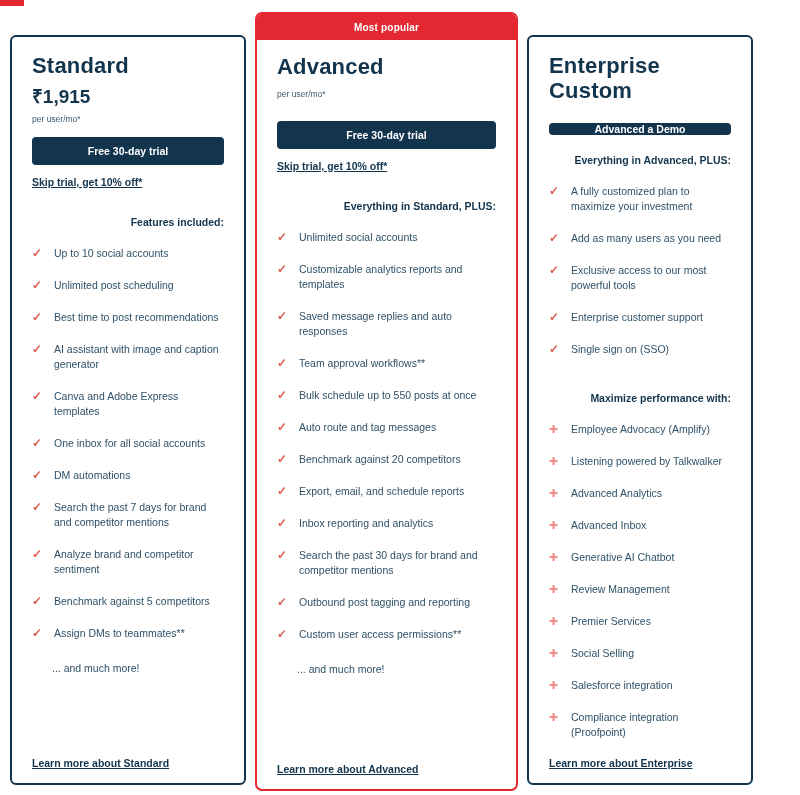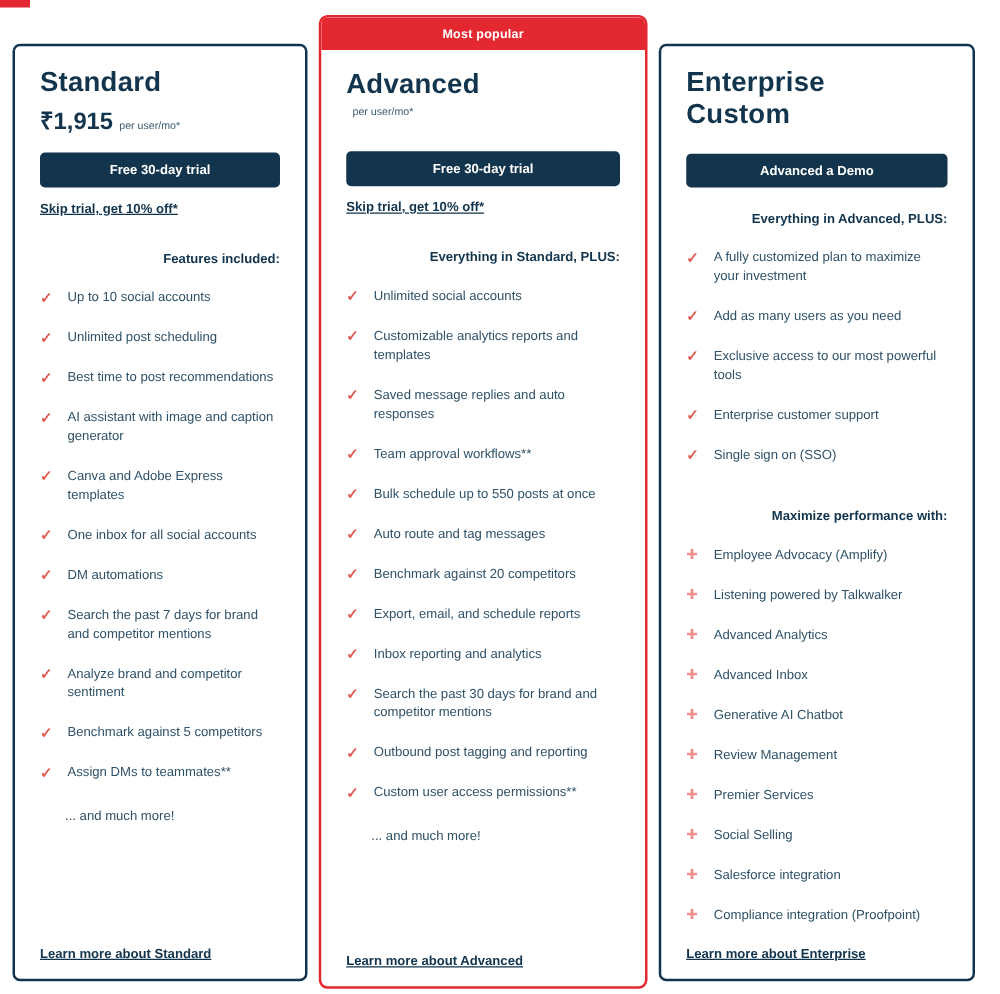--- a/index.html
+++ b/index.html
@@ -64,20 +64,21 @@
     line-height: 1.12;
     letter-spacing: .2px;
     color: #12344d;
   }
   .price-row {
     display: flex;
     align-items: baseline;
     gap: 5px;
     margin-top: 4px;
     min-height: 24px;
+    flex-direction: column;
   }
   .price { font-size: 19px; font-weight: bold; color: #12344d; }
   .suffix { font-size: 8.5px; color: #3c5a6e; }
   .cta {
     display: block;
     width: 100%;
     height: 28px;
     background: #12344d;
     color: #ffffff;
     font-family: "Liberation Sans", sans-serif;
@@ -288,21 +289,21 @@
             <span class="check-icon">✓</span>
             <span>Custom user access permissions**</span>
           </li>
         </ul>
       <p class="more">... and much more!</p>
       <div class="spacer"></div>
       <a class="learn">Learn more about Advanced</a>
     </div>
   </div>
 
-  <section class="card" style="width:253px;">
+  <section class="card" style="width:226px;">
     <h2 class="plan-title">
       <span style="display:block">Enterprise</span>
       <span style="display:block">Custom</span>
     </h2>
     <button class="cta ent-btn">Advanced a Demo</button>
     <p class="list-heading">Everything in Advanced, PLUS:</p>
     <ul class="features">
 
         <li>
           <span class="check-icon">✓</span>

